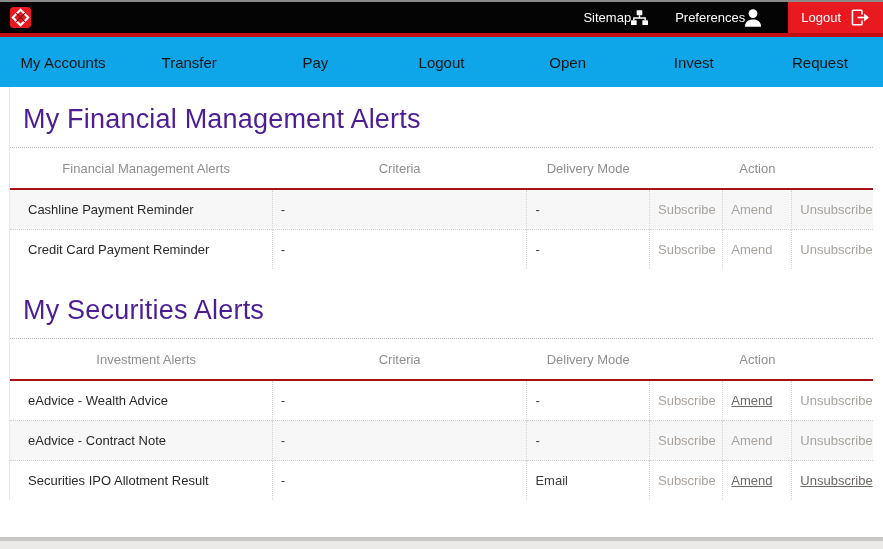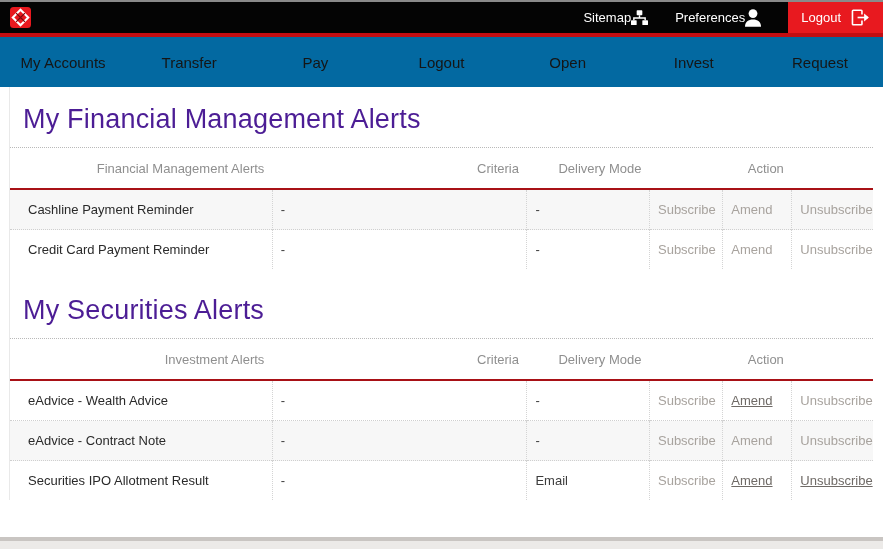--- a/index.html
+++ b/index.html
@@ -12,31 +12,31 @@
   .top-edge{height:2px;background:#8a8a8a;}
   .topbar{height:31px;background:#040404;display:flex;align-items:stretch;}
   .logo-wrap{display:flex;align-items:center;padding-left:10px;}
   .topbar-right{margin-left:auto;display:flex;align-items:stretch;}
   .topbar-link{display:flex;align-items:center;color:#fff;
     font-size:13px;margin-right:27px;cursor:pointer;white-space:nowrap;}
   .logout-btn{background:#e8191f;display:flex;align-items:center;gap:10px;
     padding:0 13px 0 13px;color:#fff;font-size:13px;cursor:pointer;}
   .red-strip{height:4px;background:#c20d12;}
   
-  .nav{display:flex;height:50px;align-items:center;background:#0369a1;}
+  .nav{display:flex;height:50px;align-items:center;background:#0ea5e9;}
   .nav-item{flex:1;text-align:center;font-size:15px;color:#151515;cursor:pointer;}
   
   .main{margin:0 10px 0 9px;border-left:1px solid #e9e9e9;}
   .section-title{font-size:27px;font-weight:300;color:#4c1d95;margin:0;
     padding:17px 0 12px 13px;border-bottom:1px dotted #b9b9b9;letter-spacing:.2px;}
   .section-title.second{padding-top:26px;}
   table{width:100%;border-collapse:collapse;font-size:13px;table-layout:fixed;}
   col.c1{width:30.4%}col.c2{width:29.5%}col.c3{width:14.2%}
   col.c4{width:8.5%}col.c5{width:8.0%}col.c6{width:9.4%}
-  thead th{text-align:right;color:#8f8f8f;font-weight:400;
+  thead th{text-align:center;color:#8f8f8f;font-weight:400;
     padding:13px 8px 12px 8px;border-bottom:2px solid #a81116;}
   thead th:first-child{padding-left:18px;}
   tbody td{padding:12px 8px;color:#2a2a2a;
     border-top:1px dotted #cfcfcf;border-left:1px dotted #d4d4d4;}
   tbody tr:first-child td{border-top:none;}
   tbody td:first-child{border-left:none;padding-left:18px;}
   tbody tr.alt{background:#f7f7f7;}
   .dash{color:#3c3c3c;}
   .action{color:#a8a39e;}
   .action.on{color:#6f6a66;text-decoration:underline;cursor:pointer;}

